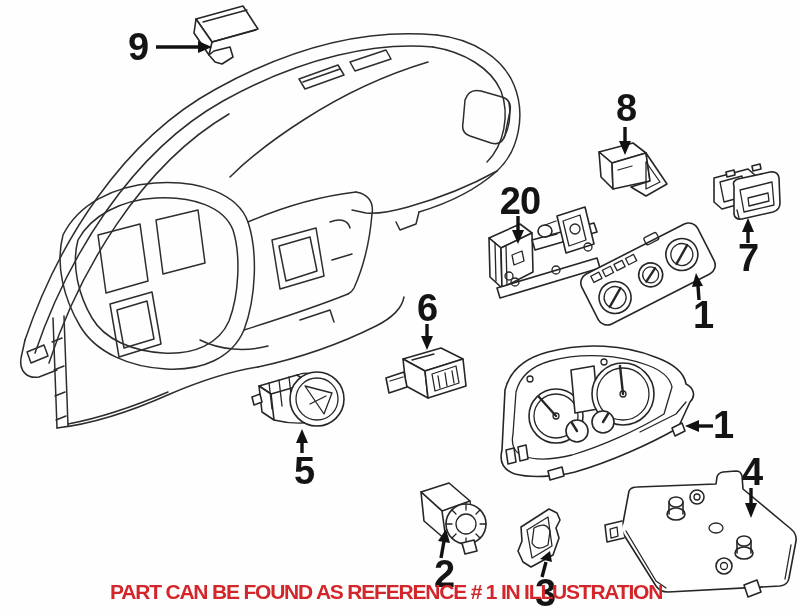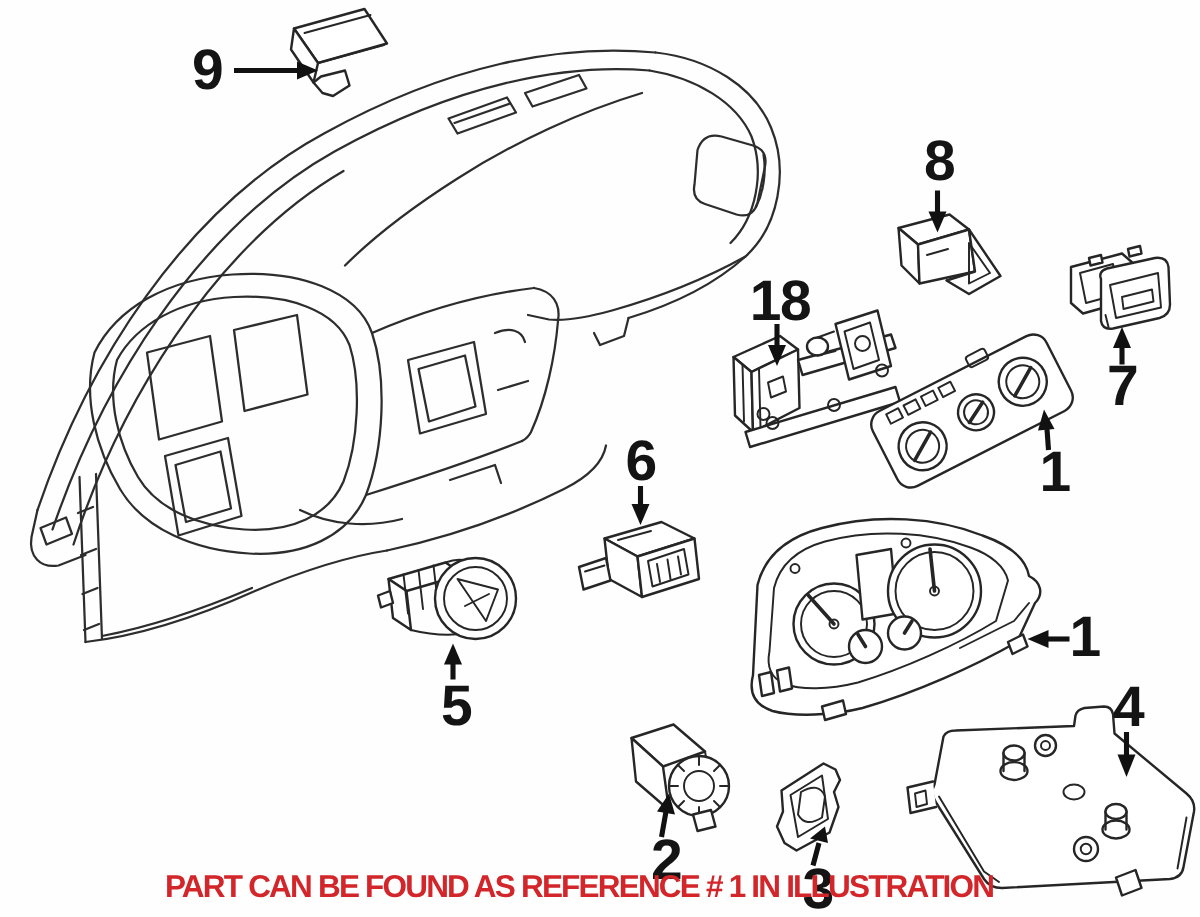--- a/index.html
+++ b/index.html
@@ -284,17 +284,17 @@
   <div class="callout" style="left:723px;top:425px">1</div>
   <div class="callout" style="left:444px;top:574px">2</div>
   <div class="callout" style="left:545px;top:593px">3</div>
   <div class="callout" style="left:752px;top:472px">4</div>
   <div class="callout" style="left:304px;top:471px">5</div>
   <div class="callout" style="left:427px;top:308px">6</div>
   <div class="callout" style="left:748px;top:258px">7</div>
   <div class="callout" style="left:626px;top:108px">8</div>
   <div class="callout" style="left:138px;top:47px">9</div>
   <div class="callout" style="left:703px;top:315px">1</div>
-  <div class="callout" style="left:520px;top:201px">18</div>
+  <div class="callout" style="left:520px;top:201px">20</div>
 
   <div class="caption">PART CAN BE FOUND AS REFERENCE # 1 IN ILLUSTRATION</div>
 
 </div>
 
 </body></html>

